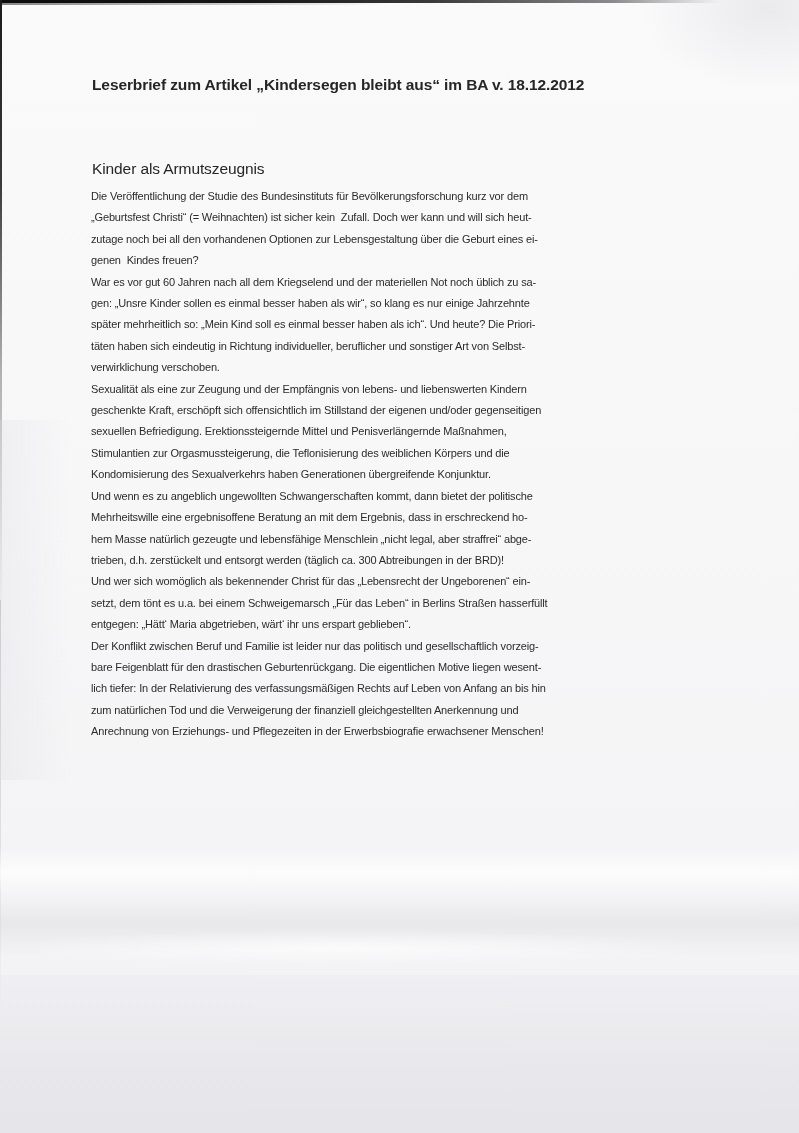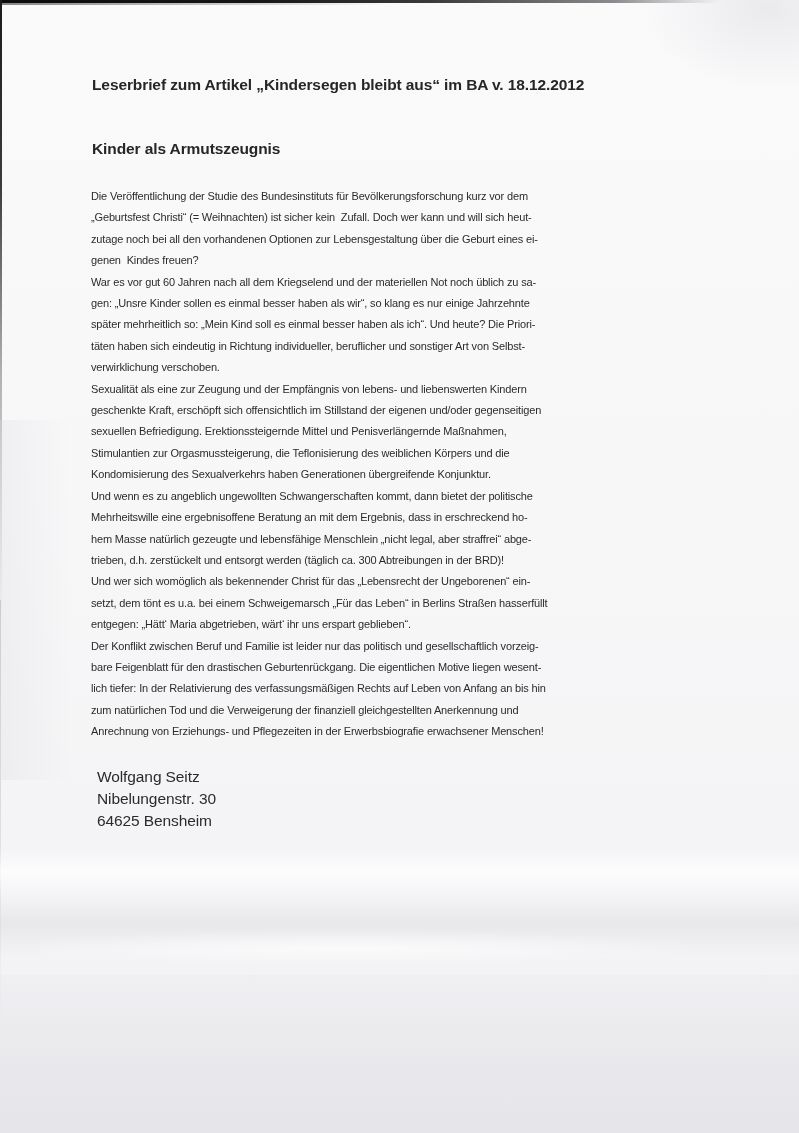--- a/index.html
+++ b/index.html
@@ -77,24 +77,24 @@
     left: 92px; top: 76px;
     margin: 0;
     font-size: 15.5px;
     font-weight: 700;
     letter-spacing: -0.1px;
     white-space: pre;
     color: #262626;
   }
   .letter-heading {
     position: absolute;
-    left: 92px; top: 140px;
+    left: 92px; top: 160px;
     margin: 0;
     font-size: 15.5px;
-    font-weight: 700;
+    font-weight: 400;
     letter-spacing: -0.1px;
     color: #262626;
   }
   .letter-body {
     position: absolute;
     left: 91px; top: 186px;
     width: 700px;
     font-size: 11px;
     line-height: 21.4px;
     letter-spacing: -0.15px;
@@ -151,17 +151,14 @@
 trieben, d.h. zerstückelt und entsorgt werden (täglich ca. 300 Abtreibungen in der BRD)!
 Und wer sich womöglich als bekennender Christ für das „Lebensrecht der Ungeborenen“ ein-
 setzt, dem tönt es u.a. bei einem Schweigemarsch „Für das Leben“ in Berlins Straßen hasserfüllt
 entgegen: „Hätt‘ Maria abgetrieben, wärt‘ ihr uns erspart geblieben“.
 Der Konflikt zwischen Beruf und Familie ist leider nur das politisch und gesellschaftlich vorzeig-
 bare Feigenblatt für den drastischen Geburtenrückgang. Die eigentlichen Motive liegen wesent-
 lich tiefer: In der Relativierung des verfassungsmäßigen Rechts auf Leben von Anfang an bis hin
 zum natürlichen Tod und die Verweigerung der finanziell gleichgestellten Anerkennung und
 Anrechnung von Erziehungs- und Pflegezeiten in der Erwerbsbiografie erwachsener Menschen!</div>
 
-  <div class="signature-block">Wolfgang Seitz
-Nibelungenstr. 30
-64625 Bensheim</div>
 
 </div>
 
 </body></html>

